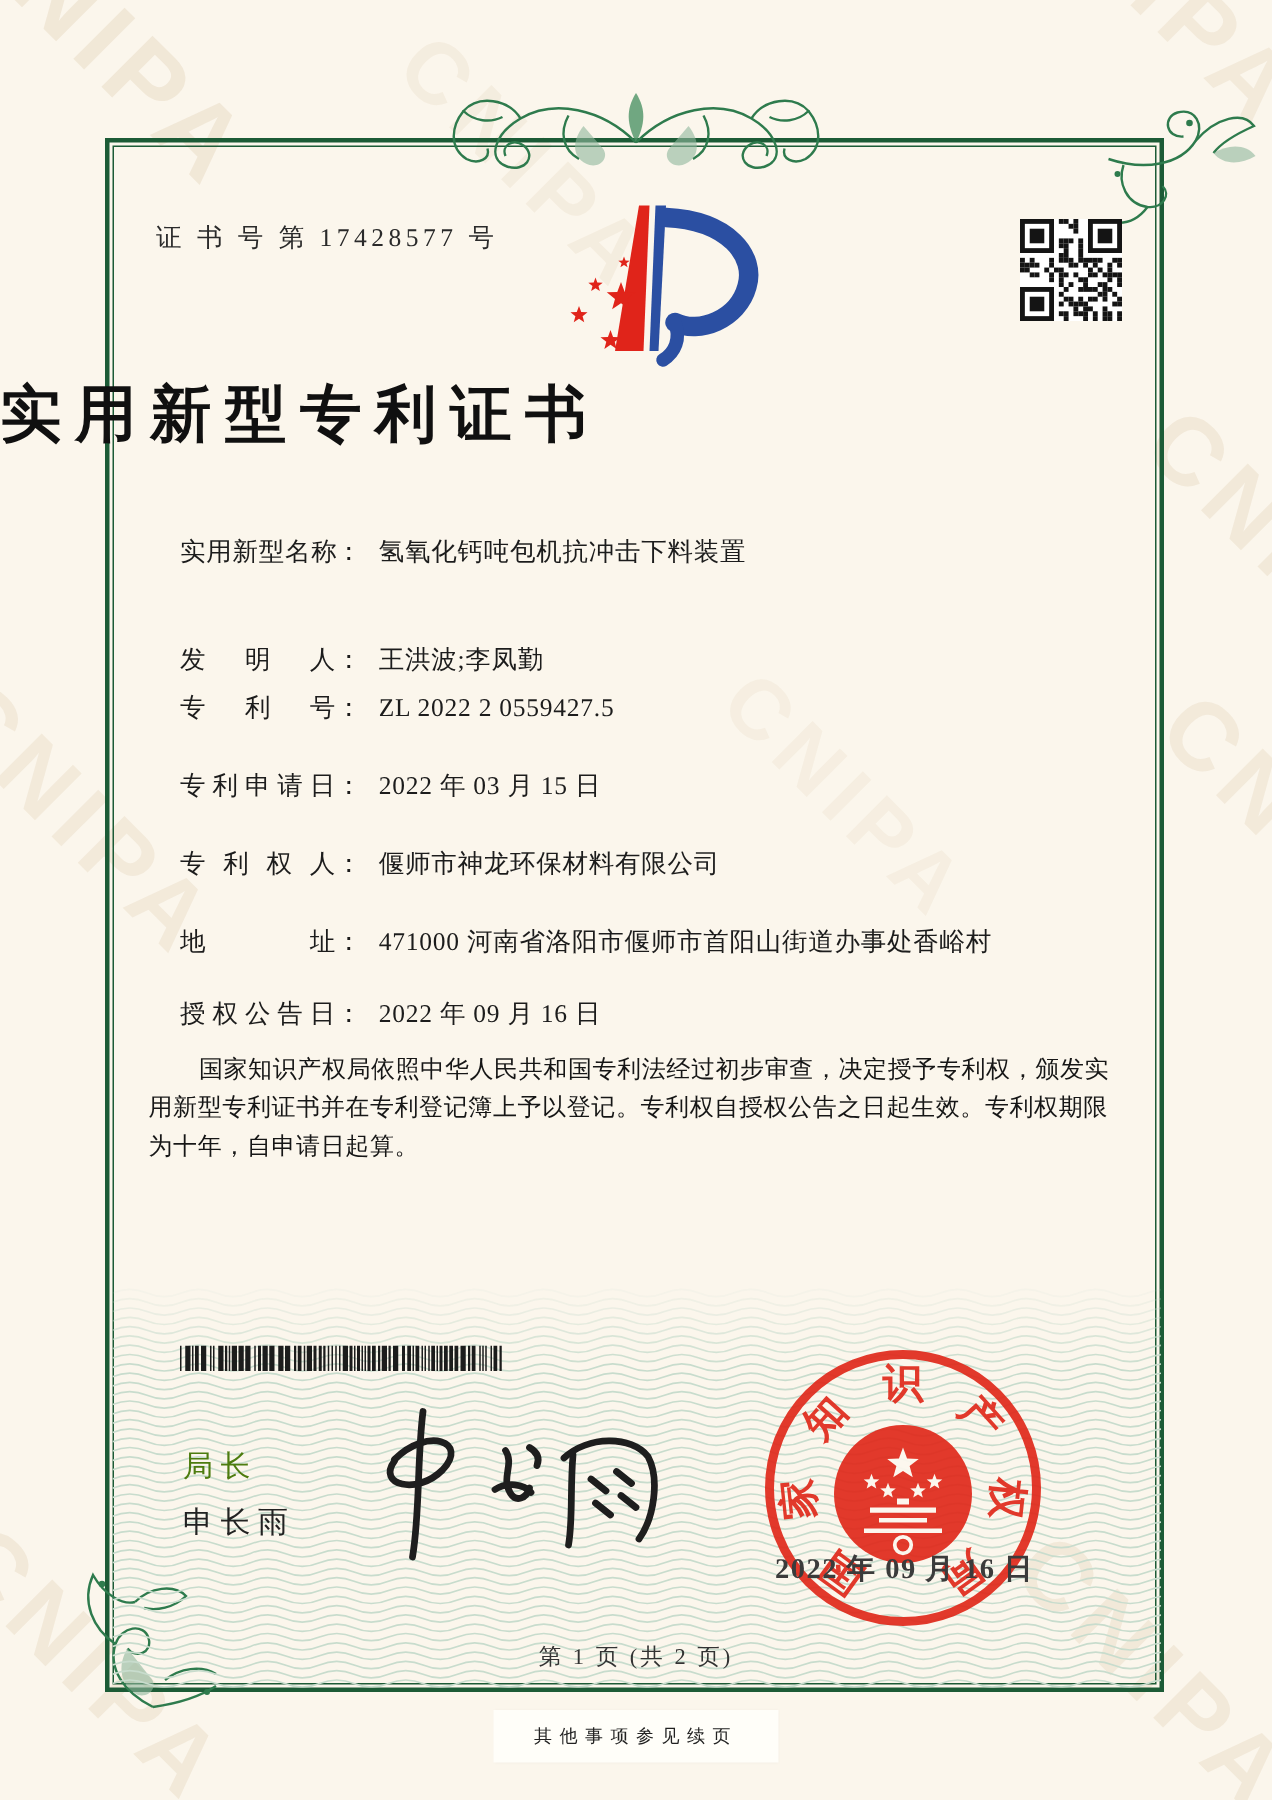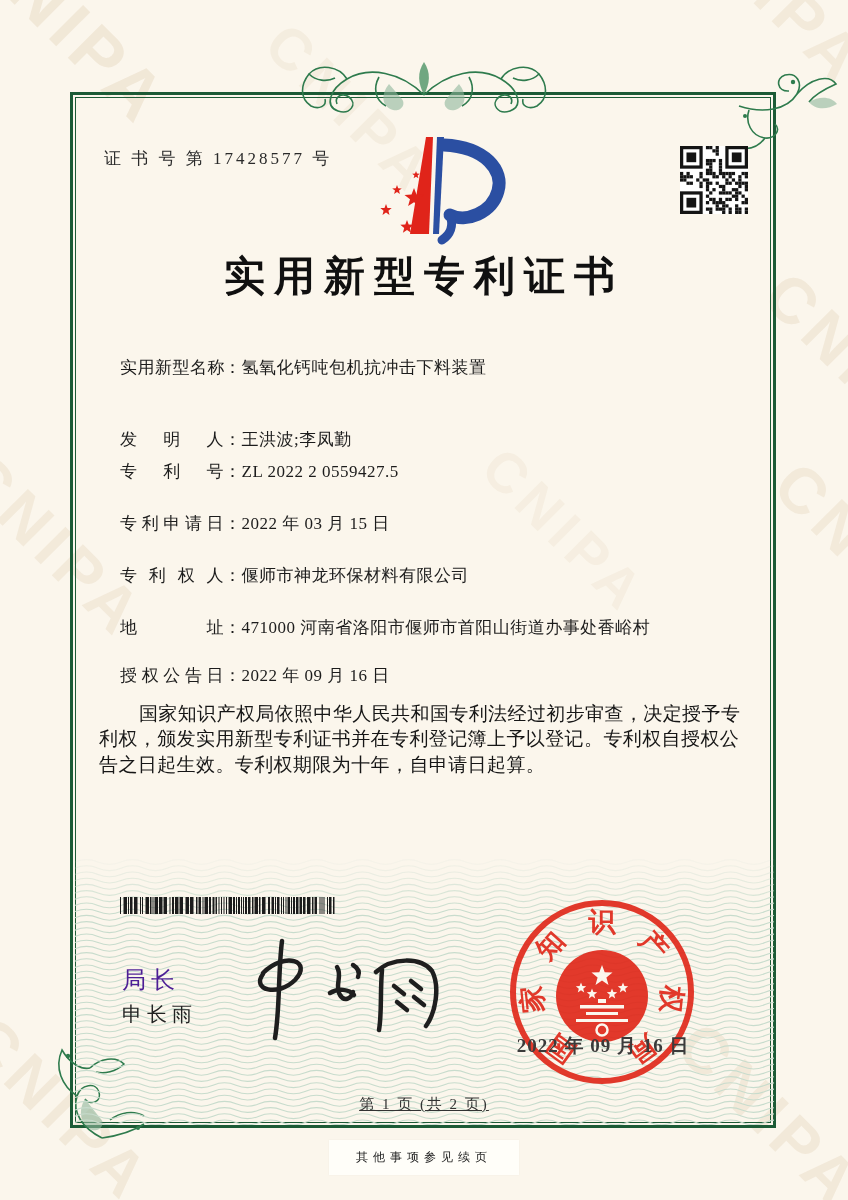--- a/index.html
+++ b/index.html
@@ -25,42 +25,42 @@
     position:absolute;left:2px;top:2px;right:2px;bottom:2px;
     border:1px solid #1c5b36;
   }
   .cert-no{
     position:absolute;left:104px;top:147px;font-size:17px;
     letter-spacing:3px;color:#2a2a2a;
   }
   .logo{position:absolute;left:352px;top:130px;width:158px;height:122px;}
   .qr{position:absolute;left:680px;top:146px;width:68px;height:68px;}
   .title{
-    position:absolute;left:0;top:249px;width:848px;text-align:center;
+    position:absolute;left:0;top:249px;width:848px;
     font-size:41px;font-weight:bold;letter-spacing:9px;color:#101010;
   }
   .field-row{position:absolute;left:120px;font-size:17px;letter-spacing:0.5px;white-space:nowrap;}
   .field-label{display:inline-block;width:104px;text-align:justify;text-align-last:justify;}
   .field-colon{display:inline-block;}
-  .field-value{display:inline-block;font-family:Liberation Serif, serif;}
+  .field-value{display:inline-block;margin-left:11px;font-family:Liberation Serif, serif;}
   .grant-right{position:absolute;left:455px;top:0;font-size:17px;white-space:nowrap;}
   .body-text{
     position:absolute;left:99px;top:701px;width:652px;
-    font-size:19px;line-height:25.4px;letter-spacing:0.4px;color:#161616;
+    font-size:16px;line-height:25.4px;letter-spacing:0.4px;color:#161616;
   }
   .body-text p{margin:0;text-indent:2.1em;}
   .guilloche{position:absolute;left:75px;top:858px;width:699px;height:267px;}
   .barcode{position:absolute;left:120px;top:897px;width:216px;height:17px;}
-  .signer-title{position:absolute;left:122px;top:964px;font-size:24px;letter-spacing:5px;color:#4c1d95;}
+  .signer-title{position:absolute;left:122px;top:964px;font-size:20px;letter-spacing:5px;color:#4d7c0f;}
   .signer-name{position:absolute;left:122px;top:1001px;font-size:20px;letter-spacing:5px;color:#222;}
   .signature{position:absolute;left:233px;top:933px;width:218px;height:112px;}
   .seal{position:absolute;left:502px;top:892px;width:200px;height:200px;}
   .page-info{
     position:absolute;left:0;top:1095px;width:848px;text-align:center;
-    font-size:15px;letter-spacing:2px;color:#333;text-decoration:underline;
+    font-size:15px;letter-spacing:2px;color:#333;
   }
   .footer-note{
     position:absolute;left:50%;top:1140px;transform:translateX(-50%);
     background:#fffef9;padding:9px 27px;font-size:12px;letter-spacing:5px;color:#222;
     box-shadow:0 0 2px rgba(0,0,0,0.04);white-space:nowrap;
   }
   .ornament{position:absolute;}
 </style>
 </head>
 <body>

